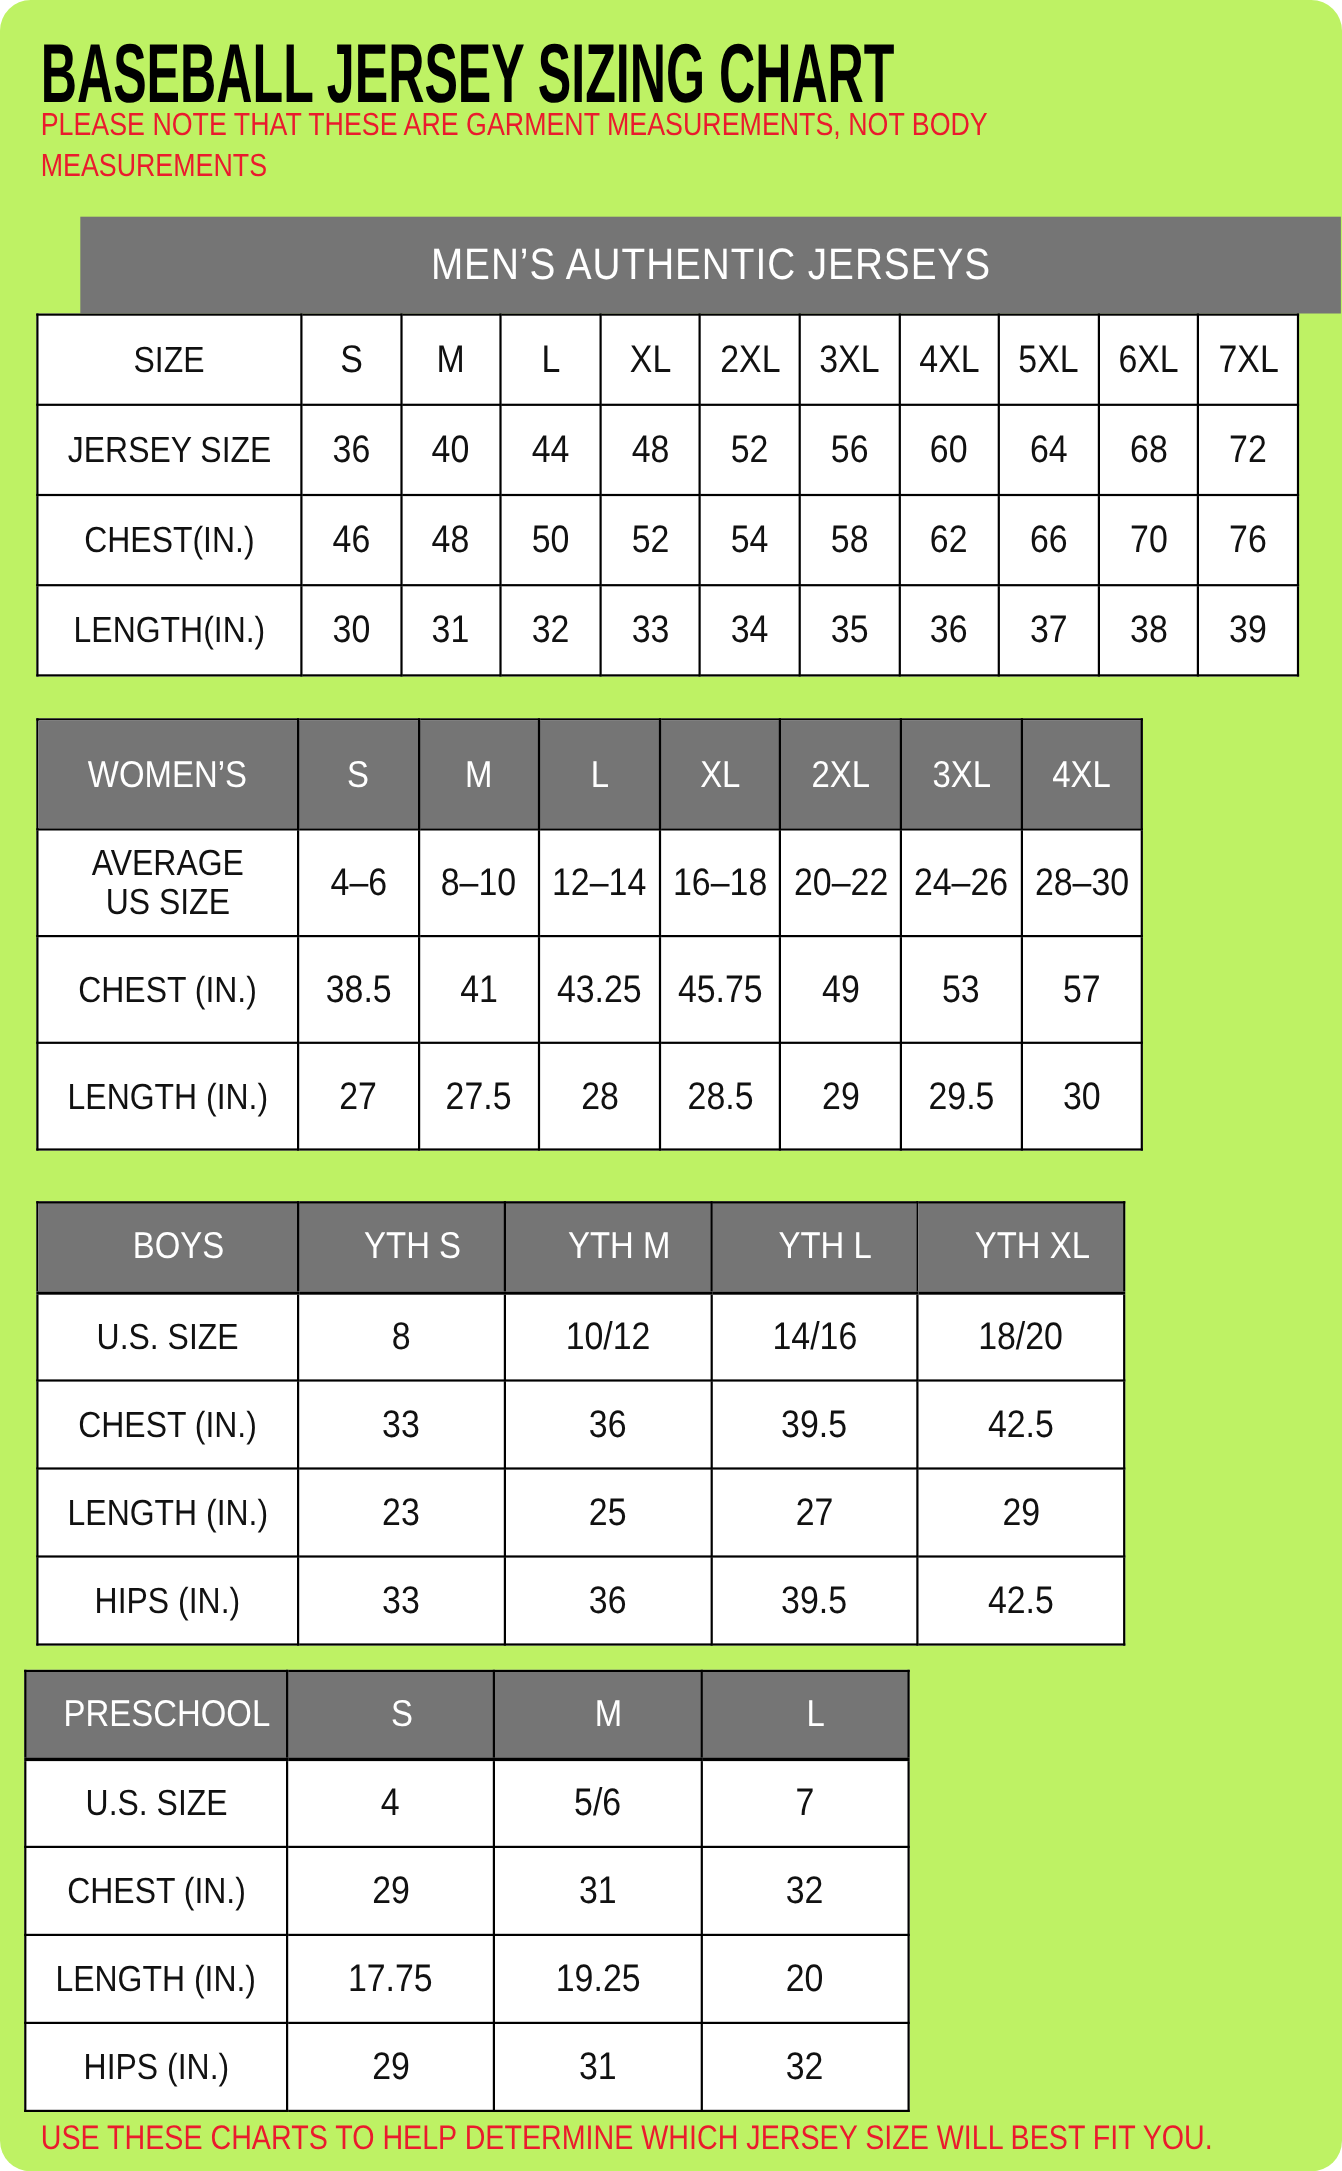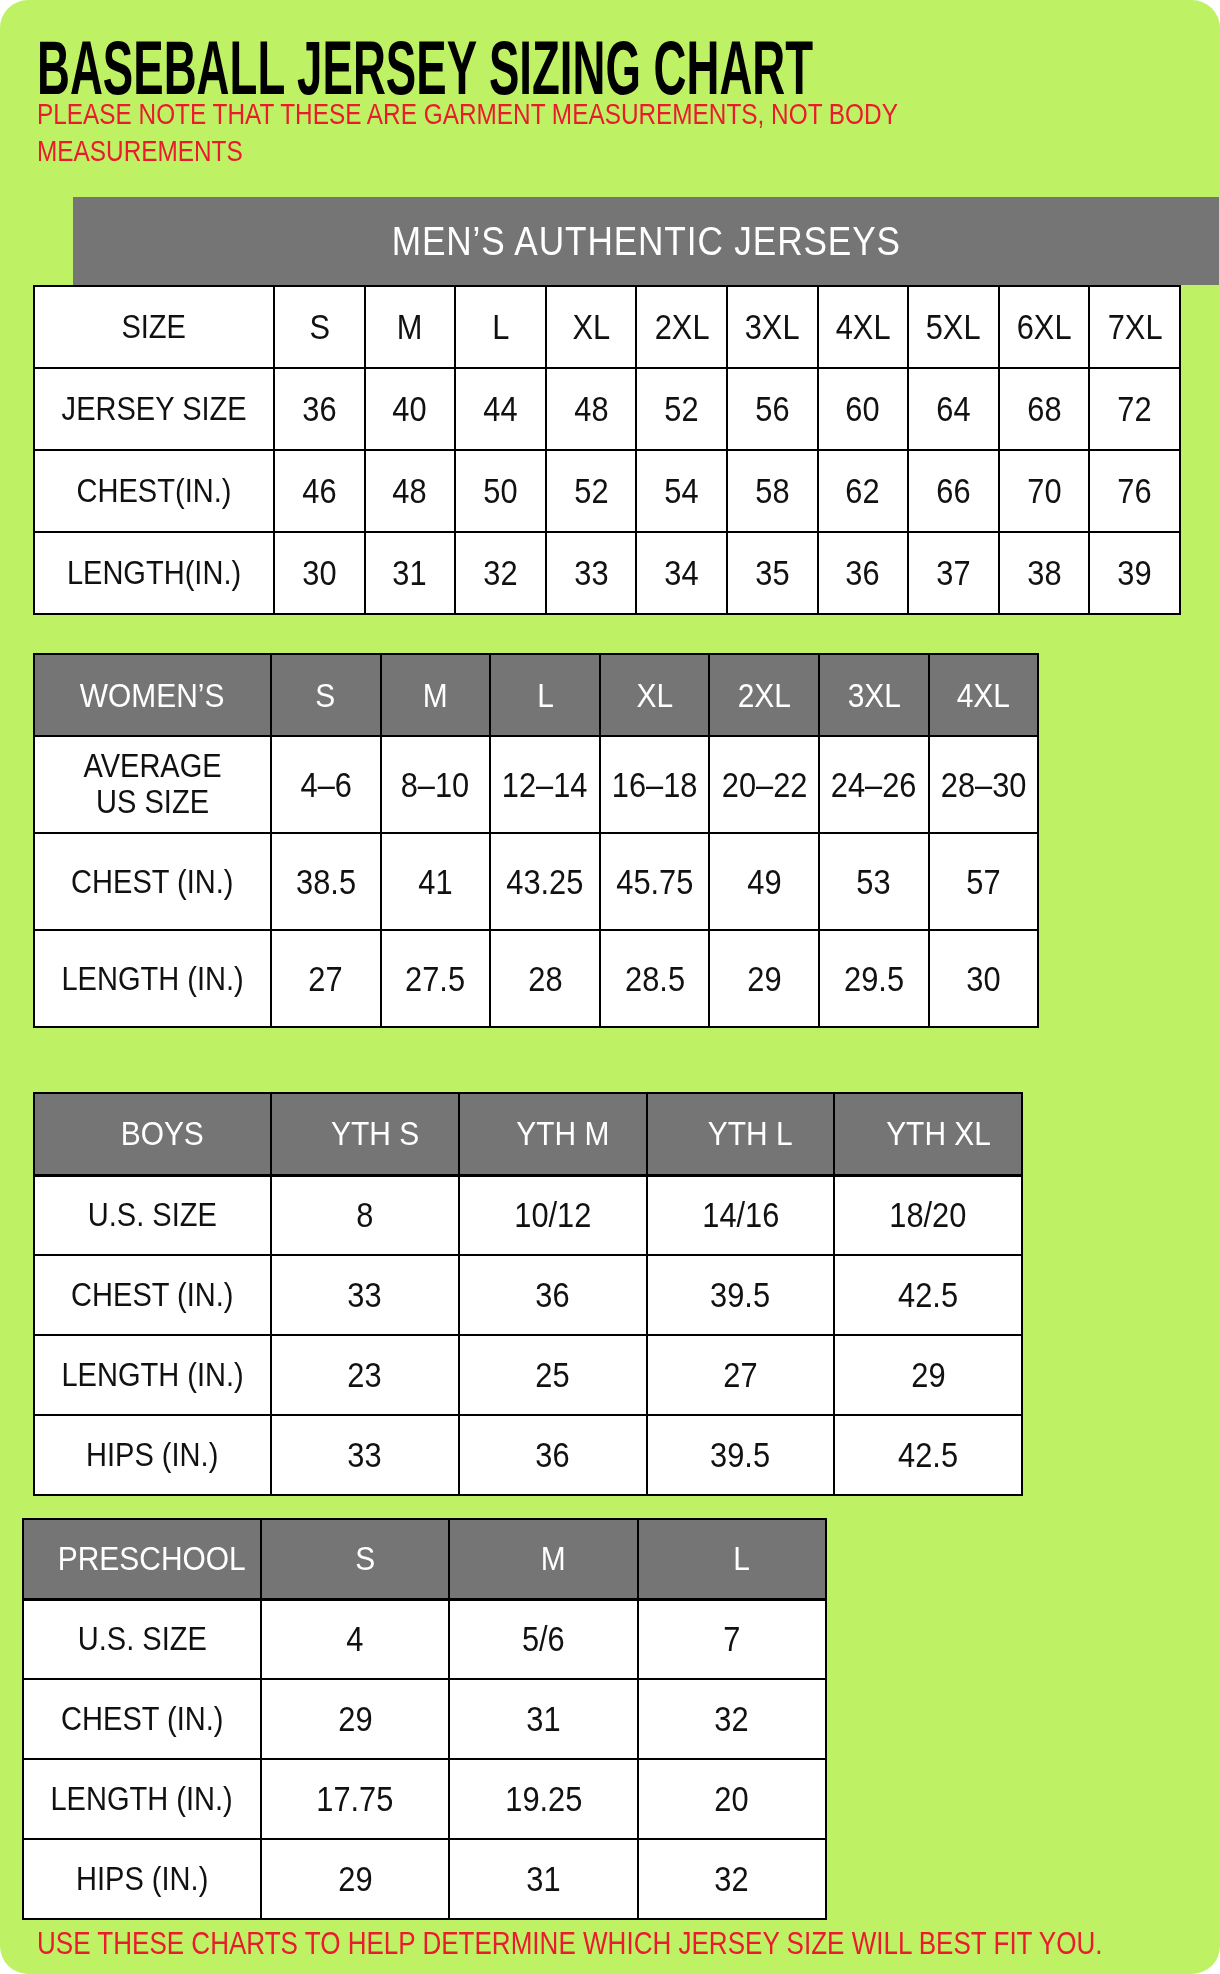--- a/index.html
+++ b/index.html
@@ -44,21 +44,21 @@
   table.t tbody th{font-size:33px;background:#fff;color:#111;}
   table.t thead th{background:var(--gray);color:#fff;font-size:34px;}
   .t-boys thead th, .t-pre thead th{border-bottom-width:3px;padding-left:20px;}
   .cond{
     display:inline-block;transform:scaleX(0.88);transform-origin:center center;
     white-space:pre-line;line-height:1.12;
   }
   .t-mens{left:33px;top:285px;width:1146px;}
   .t-mens tr{height:82px;}
   .t-womens{left:33px;top:653px;width:1004px;}
-  .t-womens thead tr{height:82px;}
+  .t-womens thead tr{height:100px;}
   .t-womens tbody tr{height:97px;}
   .t-boys{left:33px;top:1092px;width:988px;}
   .t-boys thead tr{height:82px;}
   .t-boys tbody tr{height:80px;}
   .t-pre{left:22px;top:1518px;width:803px;}
   .t-pre thead tr{height:80px;}
   .t-pre tbody tr{height:80px;}
 </style>
 </head>
 <body>

